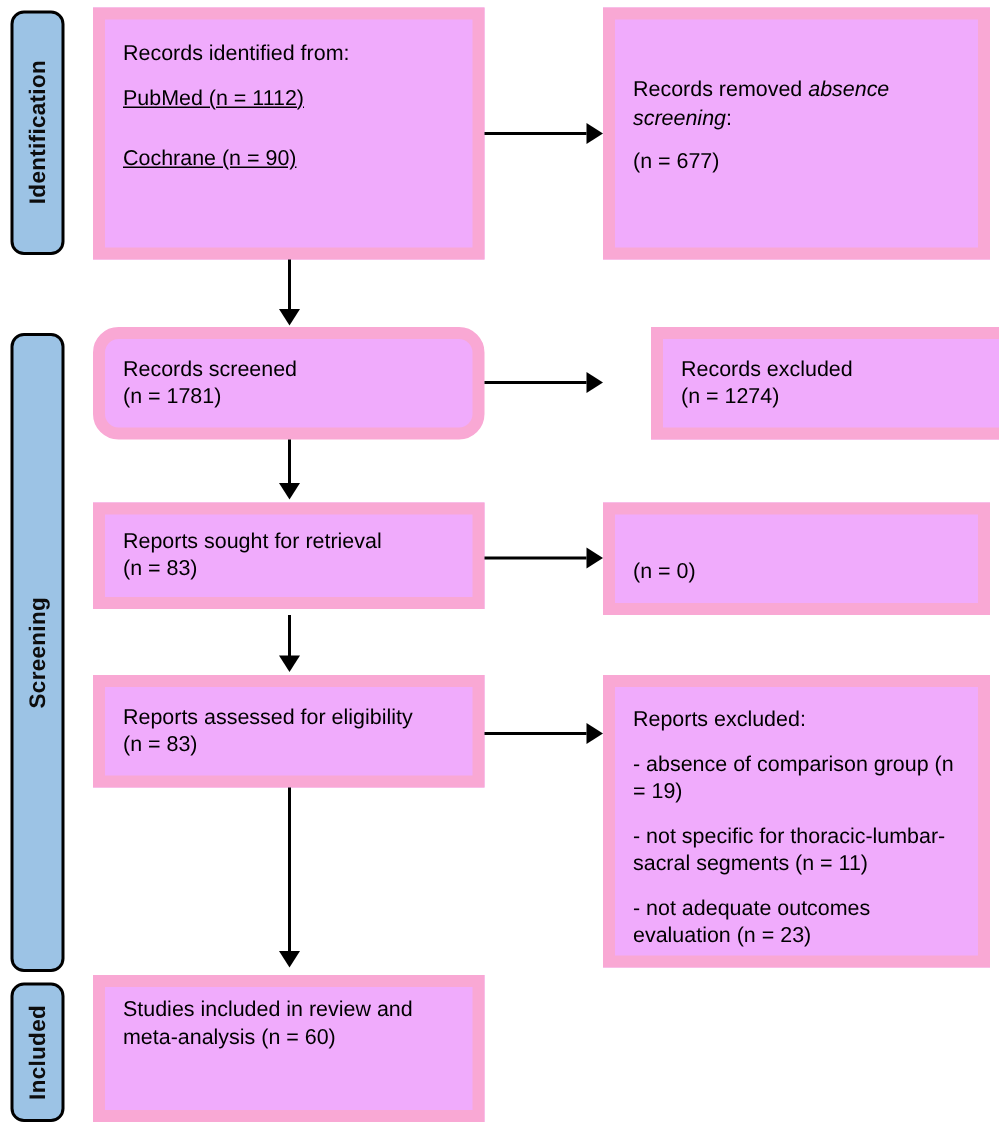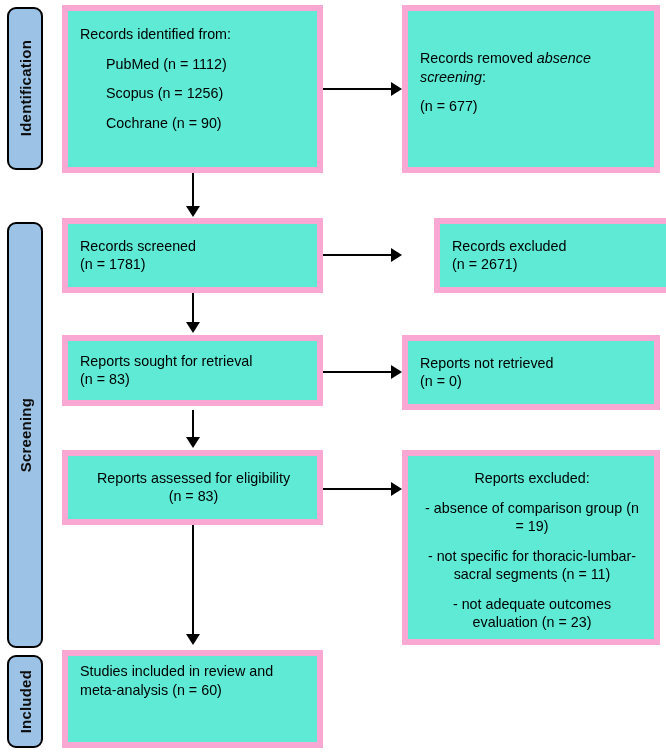--- a/index.html
+++ b/index.html
@@ -35,39 +35,39 @@
     color: #0d0d0d;
     letter-spacing: 0.2px;
     white-space: nowrap;
     line-height: 1;
   }
 
   
   .flow-box {
     position: absolute;
     box-sizing: border-box;
-    background: #5eead4;
-    border: 6px solid #f9a8d4;
+    background: #f0abfc;
+    border: 8px solid #f9a8d4;
     padding: 0;
   }
   .flow-box .box-text {
     position: absolute;
     left: 12px;
     right: 10px;
     font-size: 14.3px;
     line-height: 1.30;
     color: #000000;
   }
   .flow-box .box-text.center-v {
     top: 50%;
     transform: translateY(-50%);
   }
   .indent {
     display: block;
-    margin-left: 26px;
+    text-decoration: underline;
   }
   .spacer-line {
     display: block;
     height: 11px;
   }
   .ital {
     font-style: italic;
   }
 
   
@@ -111,88 +111,87 @@
   <div class="stage-pill" style="left:7px; top:655px; width:36px; height:93px;">
     <span class="stage-label">Included</span>
   </div>
 
   <div class="flow-box" style="left:62px; top:5px; width:261px; height:168px;">
     <div class="box-text" style="top:14px;">
       <span>Records identified from:</span>
       <span class="spacer-line"></span>
       <span class="indent">PubMed (n = 1112)</span>
       <span class="spacer-line"></span>
-      <span class="indent">Scopus (n = 1256)</span>
       <span class="spacer-line"></span>
       <span class="indent">Cochrane (n = 90)</span>
     </div>
   </div>
 
   <div class="flow-box" style="left:402px; top:5px; width:258px; height:168px;">
     <div class="box-text" style="top:38px;">
       <span>Records removed </span><span class="ital">absence screening</span><span>:</span>
       <span class="spacer-line"></span>
       <span>(n = 677)</span>
     </div>
   </div>
 
   <div class="conn conn-h" style="left:323px; top:88px; width:68px;"></div>
   <div class="arrow-right" style="left:391px; top:82px;"></div>
 
   <div class="conn conn-v" style="left:192px; top:173px; height:34px;"></div>
   <div class="arrow-down" style="left:186px; top:206px;"></div>
 
-  <div class="flow-box" style="left:62px; top:218px; width:261px; height:75px;">
+  <div class="flow-box" style="left:62px; top:218px; width:261px; height:75px;border-radius:17px;">
     <div class="box-text center-v">
       <span>Records screened</span><br>
       <span>(n = 1781)</span>
     </div>
   </div>
 
   <div class="flow-box" style="left:402px; top:218px; width:258px; height:75px;margin-left:32px;">
     <div class="box-text center-v">
       <span>Records excluded</span><br>
-      <span>(n = 2671)</span>
+      <span>(n = 1274)</span>
     </div>
   </div>
 
   <div class="conn conn-h" style="left:323px; top:254px; width:68px;"></div>
   <div class="arrow-right" style="left:391px; top:248px;"></div>
 
   <div class="conn conn-v" style="left:192px; top:293px; height:31px;"></div>
   <div class="arrow-down" style="left:186px; top:322px;"></div>
 
   <div class="flow-box" style="left:62px; top:335px; width:261px; height:71px;">
     <div class="box-text center-v">
       <span>Reports sought for retrieval</span><br>
       <span>(n = 83)</span>
     </div>
   </div>
 
   <div class="flow-box" style="left:402px; top:335px; width:258px; height:75px;">
     <div class="box-text center-v">
-      <span>Reports not retrieved</span><br>
+      <br>
       <span>(n = 0)</span>
     </div>
   </div>
 
   <div class="conn conn-h" style="left:323px; top:371px; width:68px;"></div>
   <div class="arrow-right" style="left:391px; top:365px;"></div>
 
   <div class="conn conn-v" style="left:192px; top:410px; height:29px;"></div>
   <div class="arrow-down" style="left:186px; top:437px;"></div>
 
-  <div class="flow-box" style="left:62px; top:450px; width:261px; height:75px;text-align:center;">
+  <div class="flow-box" style="left:62px; top:450px; width:261px; height:75px;">
     <div class="box-text center-v">
       <span>Reports assessed for eligibility</span><br>
       <span>(n = 83)</span>
     </div>
   </div>
 
-  <div class="flow-box" style="left:402px; top:450px; width:258px; height:195px;text-align:center;">
+  <div class="flow-box" style="left:402px; top:450px; width:258px; height:195px;">
     <div class="box-text" style="top:13px;">
       <span>Reports excluded:</span>
       <span class="spacer-line"></span>
       <span>- absence of comparison group</span>
       <span>(n = 19)</span>
       <span class="spacer-line"></span>
       <span>- not specific for thoracic-lumbar-</span>
       <span>sacral segments (n = 11)</span>
       <span class="spacer-line"></span>
       <span>- not adequate outcomes</span>

